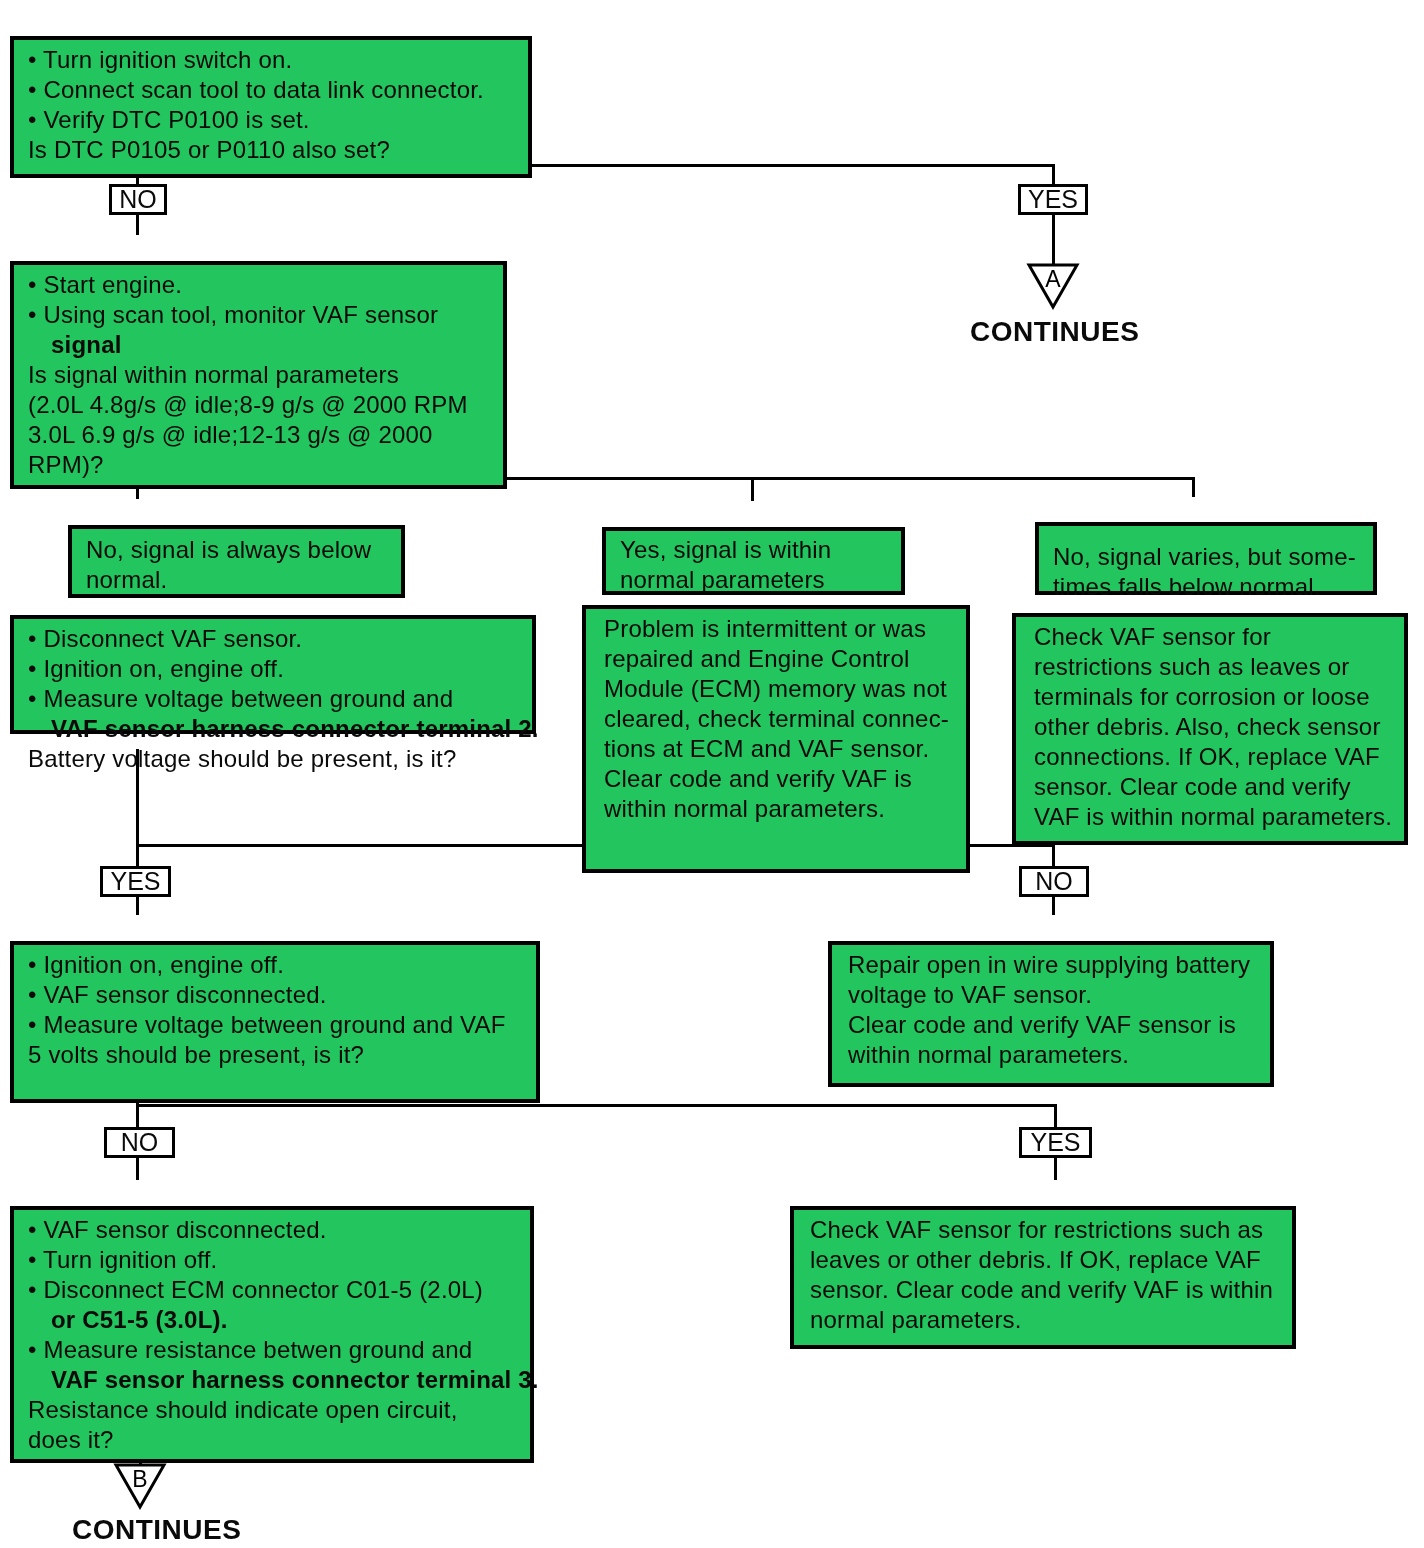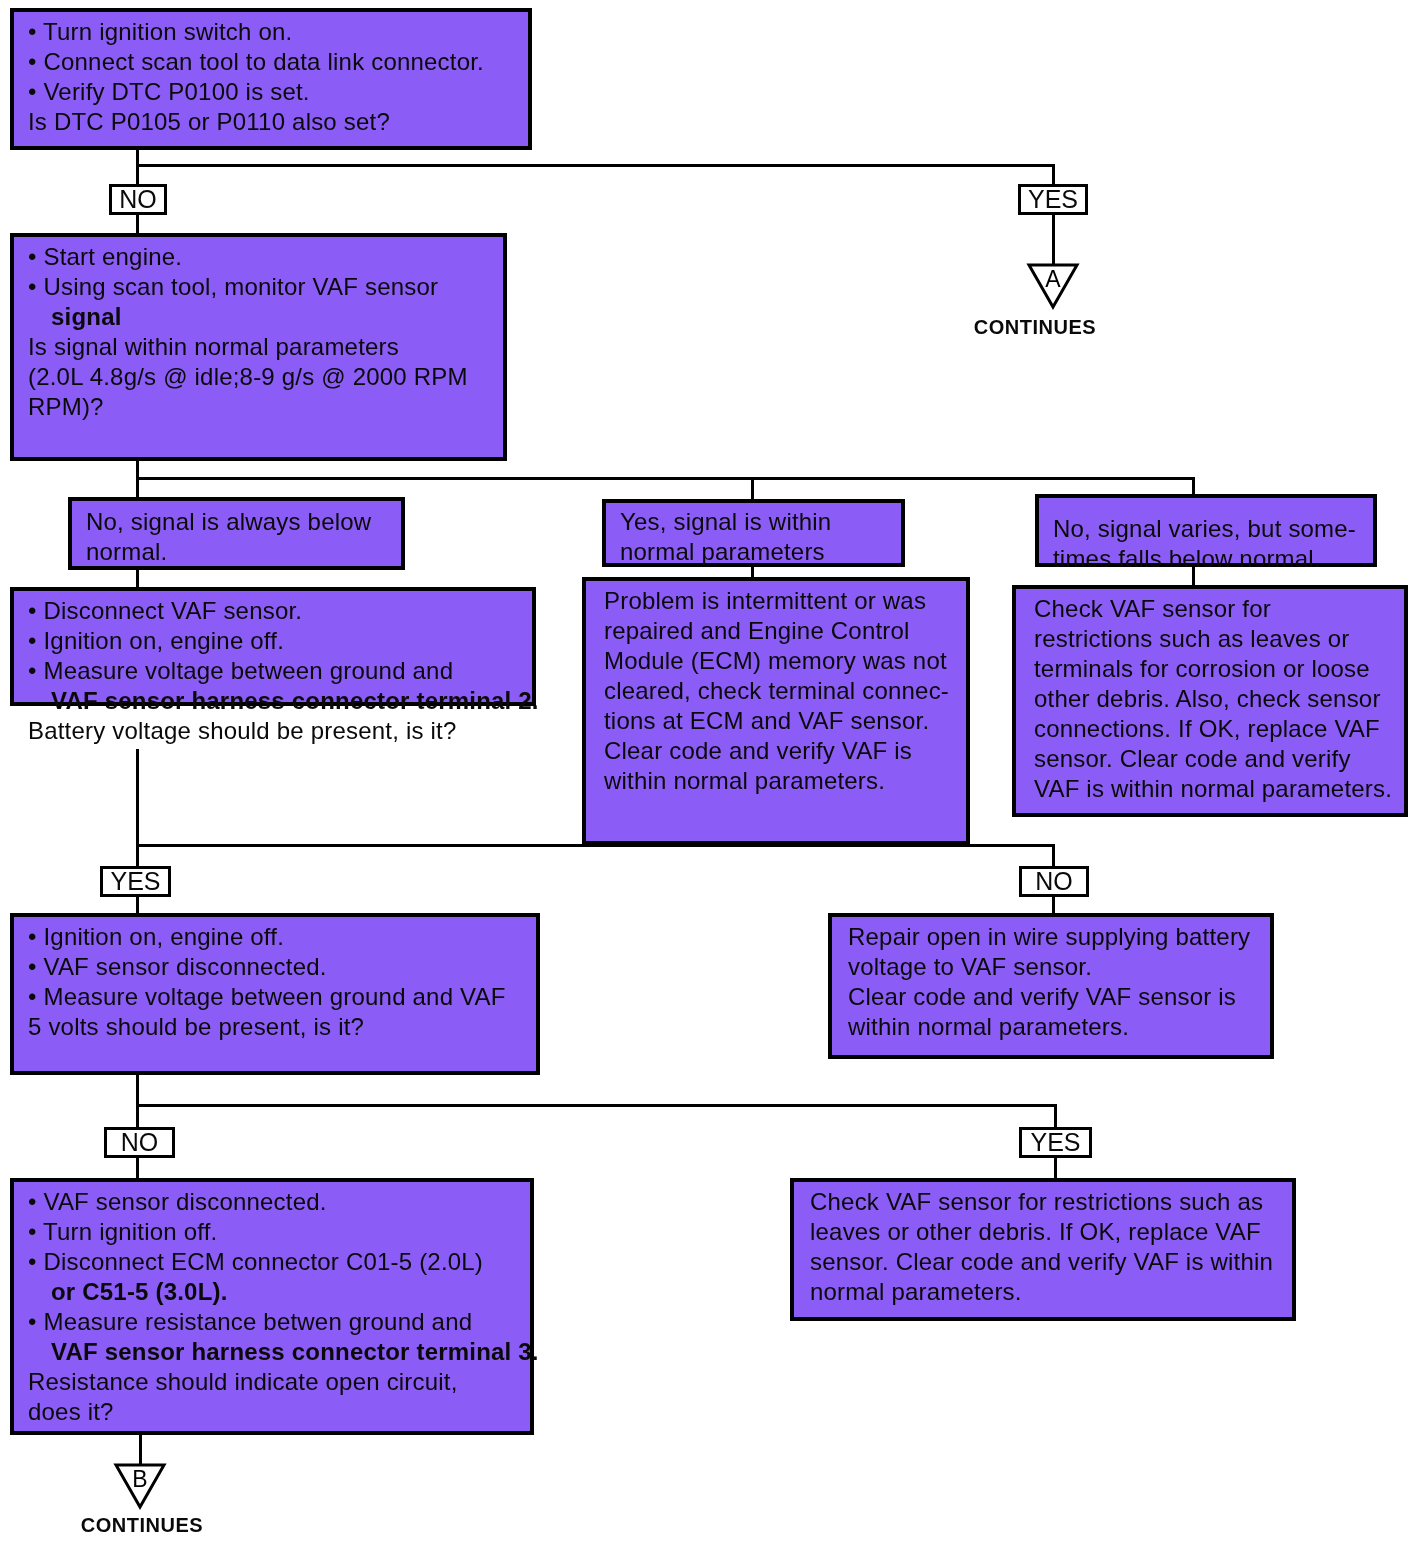--- a/index.html
+++ b/index.html
@@ -12,26 +12,27 @@
     width: 1424px;
     height: 1548px;
     background: #ffffff;
     font-family: "Liberation Sans", "DejaVu Sans", sans-serif;
     color: #0a0a0a;
     overflow: hidden;
   }
   .box {
     position: absolute;
     border: 4px solid #000000;
-    background: #8b5cf6;
+    background: #22c55e;
     box-sizing: border-box;
     padding: 5px 10px 4px 14px;
     font-size: 24px;
     line-height: 30px;
     letter-spacing: 0.2px;
+    margin-top: 28px;
   }
   .lbl {
     position: absolute;
     border: 3px solid #000000;
     background: #ffffff;
     box-sizing: border-box;
     font-size: 25px;
     line-height: 25px;
     font-weight: 400;
     text-align: center;
@@ -40,21 +41,21 @@
     justify-content: center;
   }
   .tl { white-space: nowrap; }
   .indent { padding-left: 23px; font-weight: bold; }
   .hline, .vline {
     position: absolute;
     background: #000000;
   }
   .continues {
     position: absolute;
-    font-size: 20px;
+    font-size: 28px;
     font-weight: 700;
     letter-spacing: 0.5px;
     text-align: center;
   }
   .tri { position: absolute; }
   .tri text {
     font-family: "Liberation Sans", "DejaVu Sans", sans-serif;
     font-size: 23px;
   }
 </style>
@@ -111,20 +112,21 @@
     <text x="27" y="25" text-anchor="middle" fill="#000000">A</text>
   </svg>
   <div class="continues" style="left:970px;top:316px;width:130px;">CONTINUES</div>
 
   <div class="box" style="left:10px;top:233px;width:497px;height:228px;">
     <div class="tl">• Start engine.</div>
     <div class="tl">• Using scan tool, monitor VAF sensor</div>
     <div class="tl indent">signal</div>
     <div class="tl">Is signal within normal parameters</div>
     <div class="tl">(2.0L 4.8g/s @ idle;8-9 g/s @ 2000 RPM</div>
+    <div class="tl">3.0L 6.9 g/s @ idle;12-13 g/s @ 2000</div>
     <div class="tl">RPM)?</div>
   </div>
 
   <div class="box" style="left:68px;top:497px;width:337px;height:73px;padding-top:6px;">
     <div class="tl">No, signal is always below</div>
     <div class="tl">normal.</div>
   </div>
   <div class="box" style="left:602px;top:499px;width:303px;height:68px;padding-top:4px;">
     <div class="tl">Yes, signal is within</div>
     <div class="tl">normal parameters</div>

